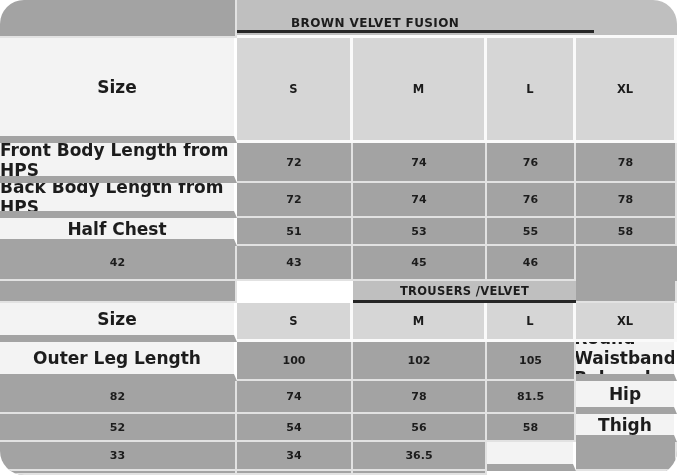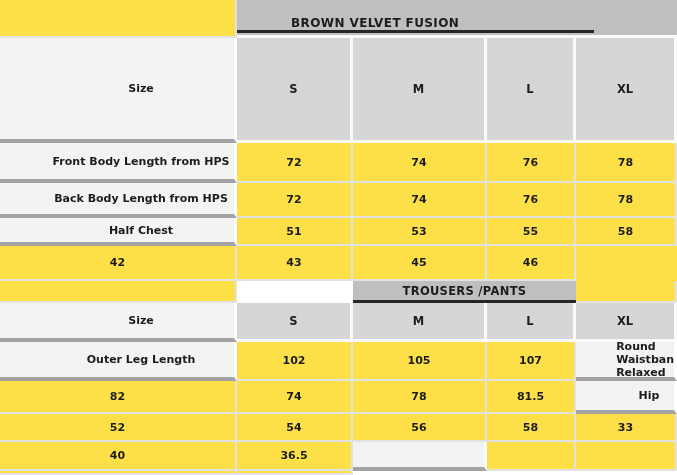--- a/index.html
+++ b/index.html
@@ -9,43 +9,43 @@
   }
   #size-chart {
     position: relative;
     width: 677px;
     height: 475px;
     display: grid;
     grid-template-columns: 237px 116px 134px 89px 101px;
     grid-template-rows: 38px 105px 40px 35px 28px 35px 22px 39px 39px 33px 28px 29px 4px;
     background: #ffffff;
     overflow: hidden;
+    border-radius: 24px;
   }
   .cell {
     box-sizing: border-box;
     display: flex;
     align-items: center;
     justify-content: center;
     font-weight: bold;
     overflow: hidden;
   }
   
   .c-white {
-    background: #fde047;
+    background: #a3a3a3;
     border-right: 2px solid #e2e2e2;
     border-bottom: 2px solid #e2e2e2;
     font-size: 11px;
   }
   
   .c-label {
     background: #f3f3f3;
     border-right: 3px solid #ffffff;
-    border-bottom: 4px solid #a3a3a3;
-    font-size: 11px;
-    padding-left: 48px;
+    border-bottom: 7px solid #a3a3a3;
+    font-size: 17px;
   }
   
   .c-head {
     background: #d6d6d6;
     border-right: 3px solid #fafafa;
     border-bottom: 3px solid #fafafa;
     font-size: 11.5px;
   }
   
   .c-band {
@@ -124,48 +124,49 @@
   <div class="cell c-white">55</div>
   <div class="cell c-white">58</div>
 
   <div class="cell c-white">42</div>
   <div class="cell c-white">43</div>
   <div class="cell c-white">45</div>
   <div class="cell c-white">46</div>
 
   <div class="cell c-white no-b"></div>
   <div class="cell c-white"></div>
-  <div class="cell c-band band-trousers">TROUSERS /PANTS</div>
+  <div class="cell c-band band-trousers">TROUSERS /VELVET</div>
   <div class="cell c-white"></div>
 
   <div class="cell c-label">Size</div>
   <div class="cell c-head">S</div>
   <div class="cell c-head">M</div>
   <div class="cell c-head">L</div>
   <div class="cell c-head">XL</div>
 
   <div class="cell c-label">Outer Leg Length</div>
+  <div class="cell c-white">100</div>
   <div class="cell c-white">102</div>
   <div class="cell c-white">105</div>
-  <div class="cell c-white">107</div>
 
   <div class="cell c-label">Round Waistband Relaxed</div>
   <div class="cell c-white">82</div>
   <div class="cell c-white">74</div>
   <div class="cell c-white">78</div>
   <div class="cell c-white">81.5</div>
 
   <div class="cell c-label">Hip</div>
   <div class="cell c-white">52</div>
   <div class="cell c-white">54</div>
   <div class="cell c-white">56</div>
   <div class="cell c-white">58</div>
 
+  <div class="cell c-label">Thigh</div>
   <div class="cell c-white">33</div>
-  <div class="cell c-white">40</div>
+  <div class="cell c-white">34</div>
   <div class="cell c-white">36.5</div>
 
   <div class="cell c-label"></div>
   <div class="cell c-white"></div>
   <div class="cell c-white"></div>
   <div class="cell c-white"></div>
   <div class="cell c-white"></div>
 </div>
 
 </body></html>

